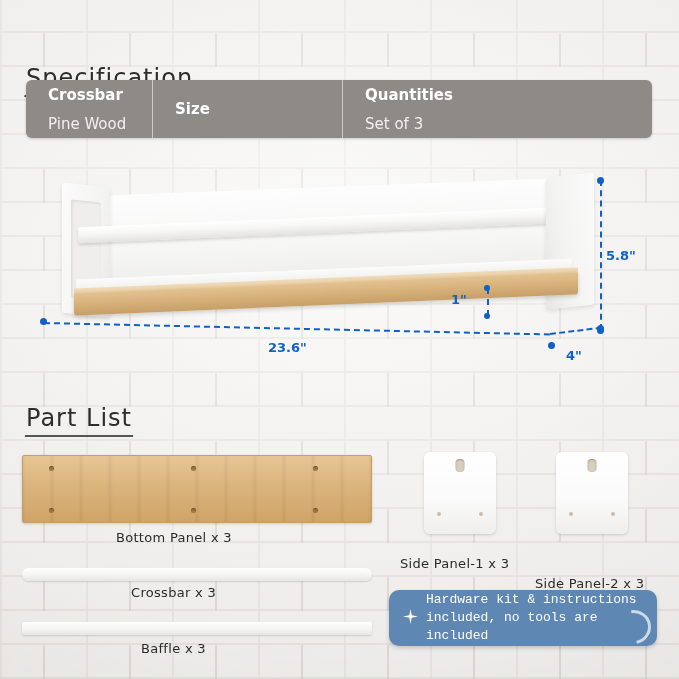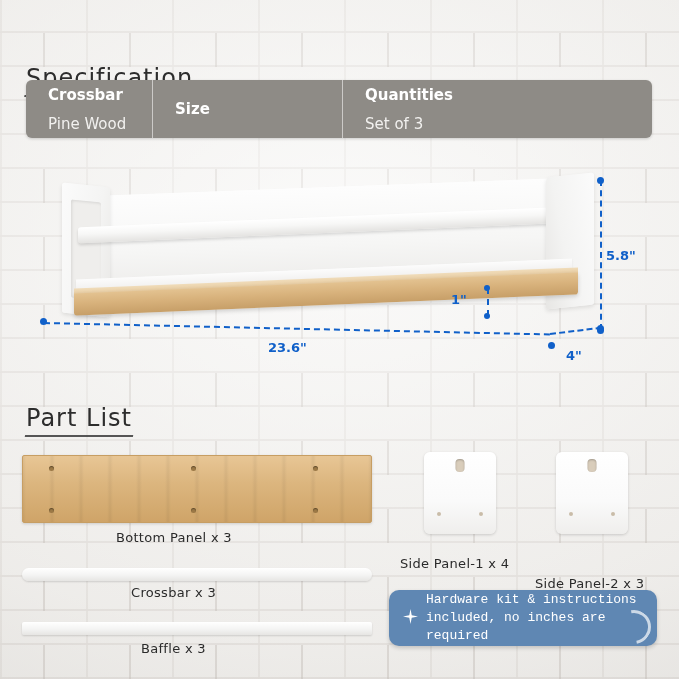--- a/index.html
+++ b/index.html
@@ -347,33 +347,33 @@
 <div class="part-caption" style="left:131px; top:585px;">Crossbar x 3</div>
 
 <div id="baffle-part"></div>
 <div class="part-caption" style="left:141px; top:641px;">Baffle x 3</div>
 
 <div class="side-part" id="side-part-1">
   <div class="side-notch"></div>
   <div class="side-dot" style="left:13px; top:60px;"></div>
   <div class="side-dot" style="left:55px; top:60px;"></div>
 </div>
-<div class="part-caption" style="left:400px; top:556px;">Side Panel-1 x 4</div>
+<div class="part-caption" style="left:400px; top:556px;">Side Panel-1 x 3</div>
 
 <div class="side-part" id="side-part-2">
   <div class="side-notch"></div>
   <div class="side-dot" style="left:13px; top:60px;"></div>
   <div class="side-dot" style="left:55px; top:60px;"></div>
 </div>
 <div class="part-caption" style="left:535px; top:576px;">Side Panel-2 x 3</div>
 
 <div id="hardware-box">
   <span id="hw-icon">
     <svg width="15" height="15" viewBox="0 0 16 16" aria-hidden="true">
       <path d="M8 0 L9.3 6.7 L16 8 L9.3 9.3 L8 16 L6.7 9.3 L0 8 L6.7 6.7 Z" fill="#ffffff"></path>
     </svg>
   </span>
   <span class="hw-text">
     <span>Hardware kit &amp; instructions</span><br>
-    <span>included, no inches are required</span>
+    <span>included, no tools are included</span>
   </span>
   <span id="hw-swirl"></span>
 </div>
 
 </body></html>

